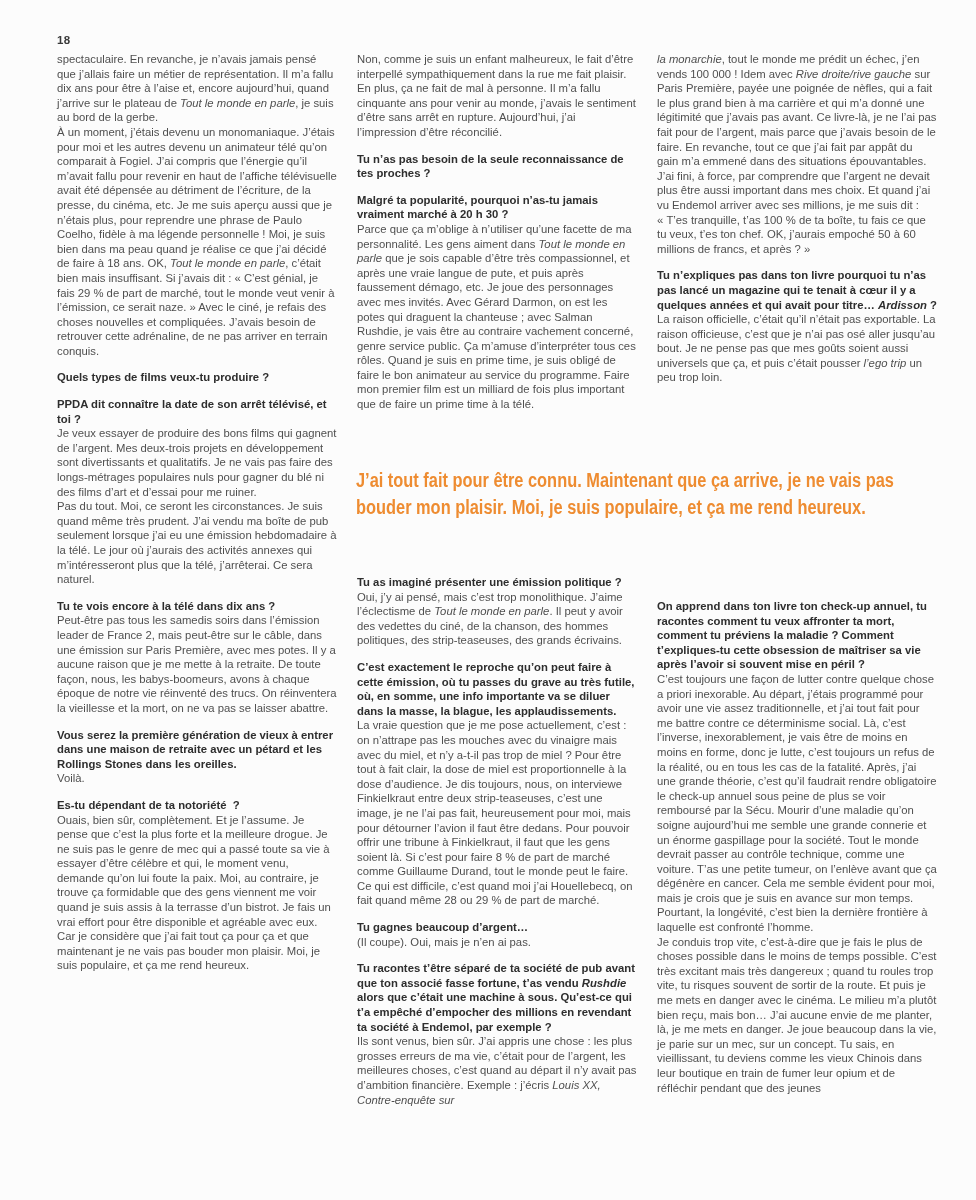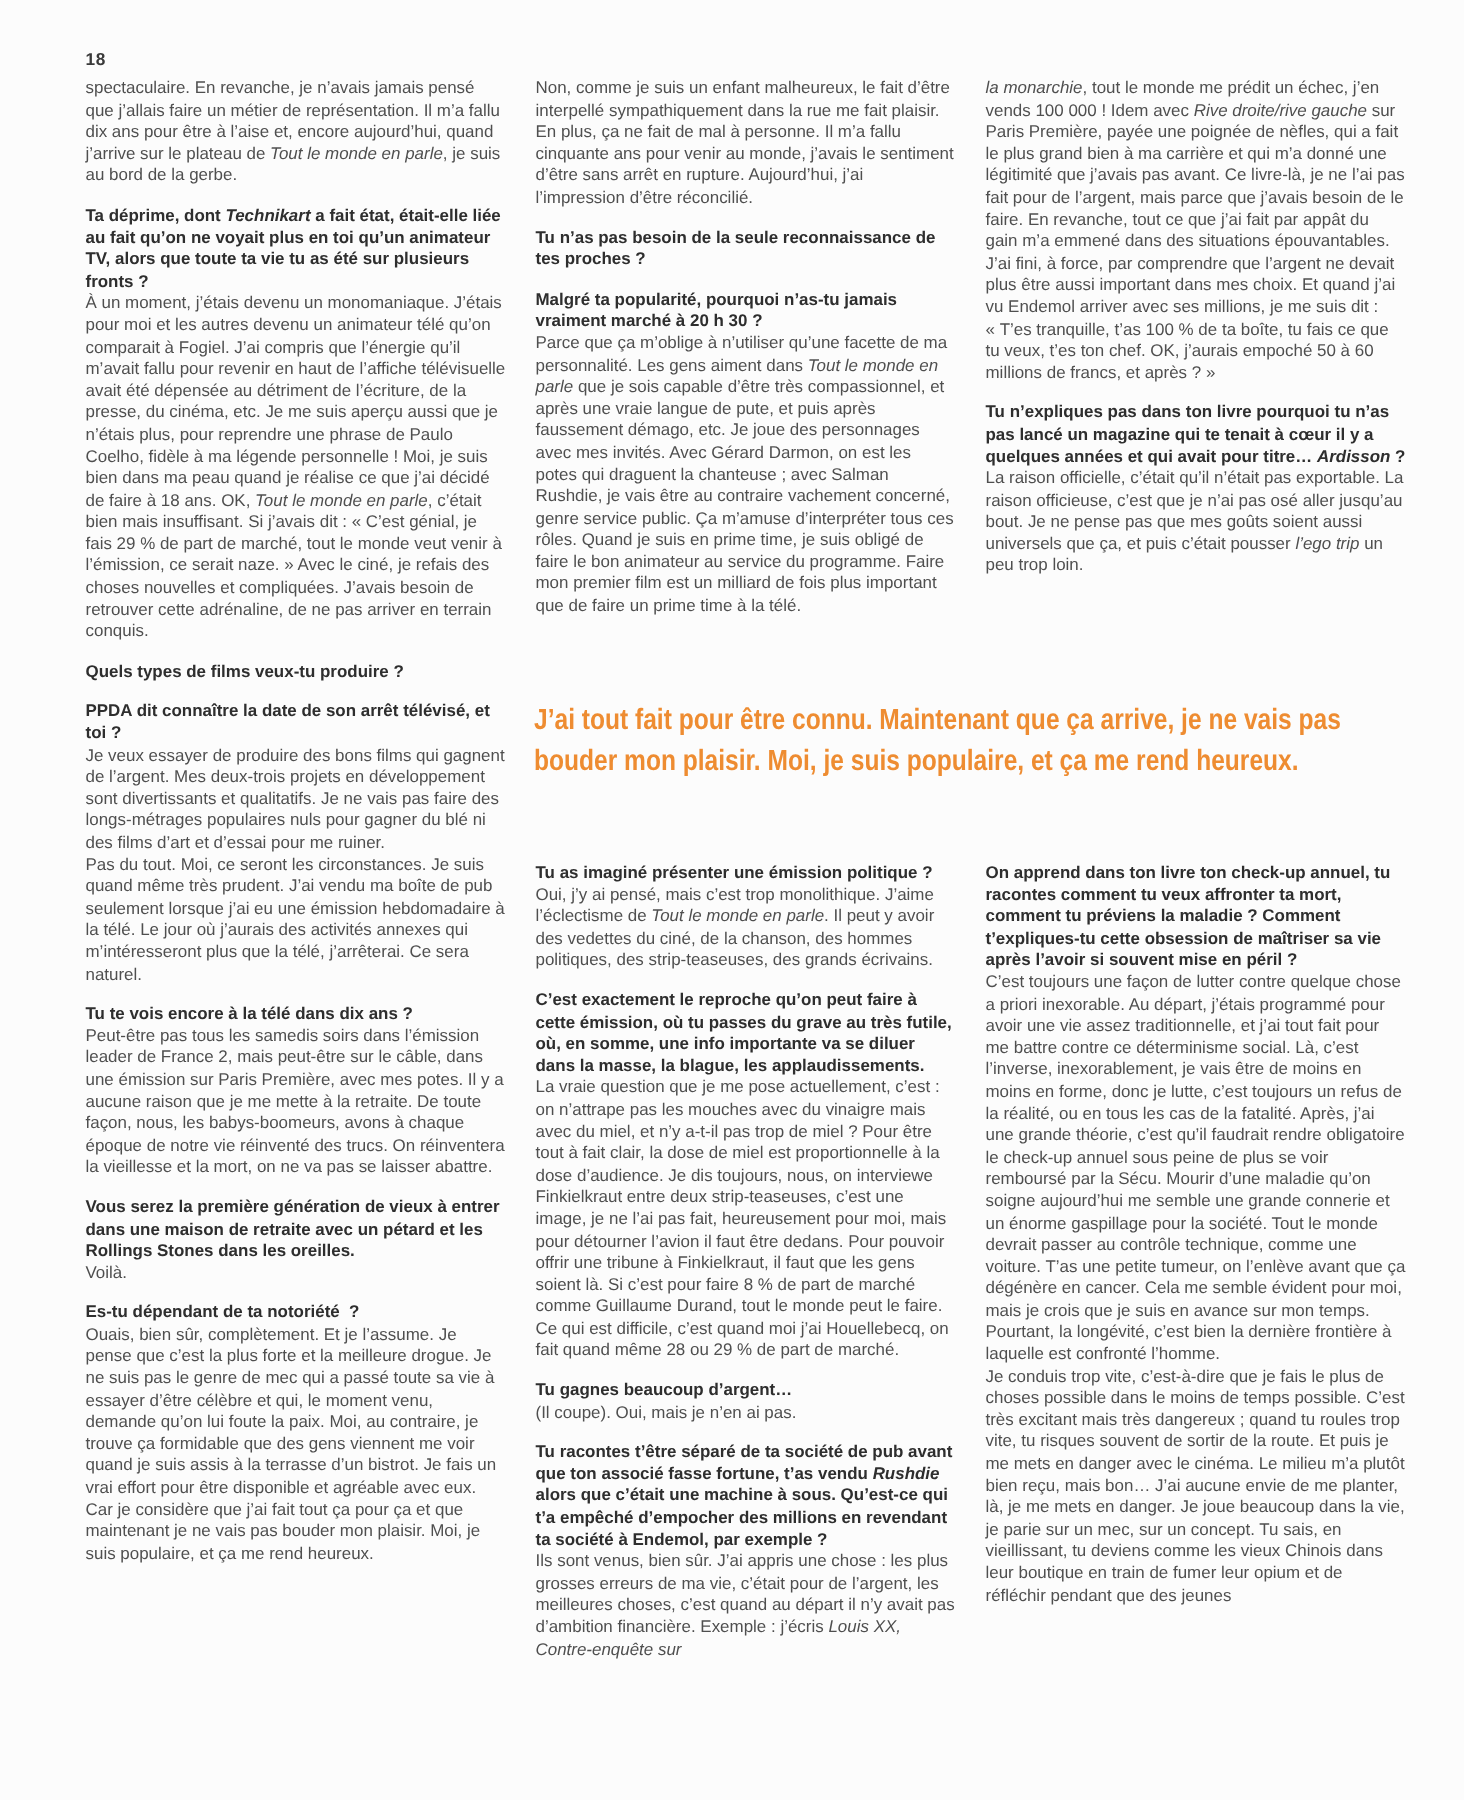--- a/index.html
+++ b/index.html
@@ -14,42 +14,41 @@
     font-size:11.5px; font-weight:bold; color:#3a3a3a; letter-spacing:0.4px;
   }
   .col {
     position:absolute; width:280px;
     font-size:11.3px; line-height:14.6px; color:#4f4f4f;
   }
   .c1  { left:57px;  top:52px; }
   .c2t { left:357px; top:52px; }
   .c3t { left:657px; top:52px; }
   .c2b { left:357px; top:575px; }
-  .c3b { left:657px; top:575px; }
+  .c3b { left:657px; top:599px; }
   .block { margin:0; }
   .question { font-weight:bold; color:#2e2e2e; }
   .block + .question { margin-top:12px; }
   .it { font-style:italic;margin-top:24px; }
   .pull-quote {
     position:absolute; left:356px; top:467px; width:700px;
     transform:scaleX(0.84); transform-origin:0 0;
     color:var(--accent,#ee8c31);
     font-weight:bold; font-size:19.5px; line-height:26.5px;
   }
   .pq-line { white-space:nowrap; }
 </style>
 </head>
 <body>
 
 <div class="page">
   <div class="page-number">18</div>
 
   <section class="col c1">
       <p class="block answer"><span>spectaculaire. En revanche, je n’avais jamais pensé que j’allais faire un métier de représentation. Il m’a fallu dix ans pour être à l’aise et, encore aujourd’hui, quand j’arrive sur le plateau de </span><span class="it">Tout le monde en parle</span><span>, je suis au bord de la gerbe.</span></p>
-      <p class="block question"><span>Ta déprime, dont </span><span class="it">Technikart</span><span> a fait état, était-elle liée au fait qu’on ne voyait plus en toi qu’un animateur TV, alors que toute ta vie tu as été sur plusieurs fronts&nbsp;?</span></p>
       <p class="block answer"><span>À un moment, j’étais devenu un monomaniaque. J’étais pour moi et les autres devenu un animateur télé qu’on comparait à Fogiel. J’ai compris que l’énergie qu’il m’avait fallu pour revenir en haut de l’affiche télévisuelle avait été dépensée au détriment de l’écriture, de la presse, du cinéma, etc. Je me suis aperçu aussi que je n’étais plus, pour reprendre une phrase de Paulo Coelho, fidèle à ma légende personnelle&nbsp;! Moi, je suis bien dans ma peau quand je réalise ce que j’ai décidé de faire à 18 ans. OK, </span><span class="it">Tout le monde en parle</span><span>, c’était bien mais insuffisant. Si j’avais dit&nbsp;: «&nbsp;C’est génial, je fais 29&nbsp;% de part de marché, tout le monde veut venir à l’émission, ce serait naze.&nbsp;» Avec le ciné, je refais des choses nouvelles et compliquées. J’avais besoin de retrouver cette adrénaline, de ne pas arriver en terrain conquis.</span></p>
       <p class="block question"><span>Quels types de films veux-tu produire&nbsp;?</span></p>
       <p class="block question"><span>PPDA dit connaître la date de son arrêt télévisé, et toi&nbsp;?</span></p>
       <p class="block answer"><span>Je veux essayer de produire des bons films qui gagnent de l’argent. Mes deux-trois projets en développement sont divertissants et qualitatifs. Je ne vais pas faire des longs-métrages populaires nuls pour gagner du blé ni des films d’art et d’essai pour me ruiner.</span></p>
       <p class="block answer"><span>Pas du tout. Moi, ce seront les circonstances. Je suis quand même très prudent. J’ai vendu ma boîte de pub seulement lorsque j’ai eu une émission hebdomadaire à la télé. Le jour où j’aurais des activités annexes qui m’intéresseront plus que la télé, j’arrêterai. Ce sera naturel.</span></p>
       <p class="block question"><span>Tu te vois encore à la télé dans dix ans&nbsp;?</span></p>
       <p class="block answer"><span>Peut-être pas tous les samedis soirs dans l’émission leader de France 2, mais peut-être sur le câble, dans une émission sur Paris Première, avec mes potes. Il y a aucune raison que je me mette à la retraite. De toute façon, nous, les babys-boomeurs, avons à chaque époque de notre vie réinventé des trucs. On réinventera la vieillesse et la mort, on ne va pas se laisser abattre.</span></p>
       <p class="block question"><span>Vous serez la première génération de vieux à entrer dans une maison de retraite avec un pétard et les Rollings Stones dans les oreilles.</span></p>
       <p class="block answer"><span>Voilà.</span></p>
       <p class="block question"><span>Es-tu dépendant de ta notoriété &nbsp;?</span></p>

